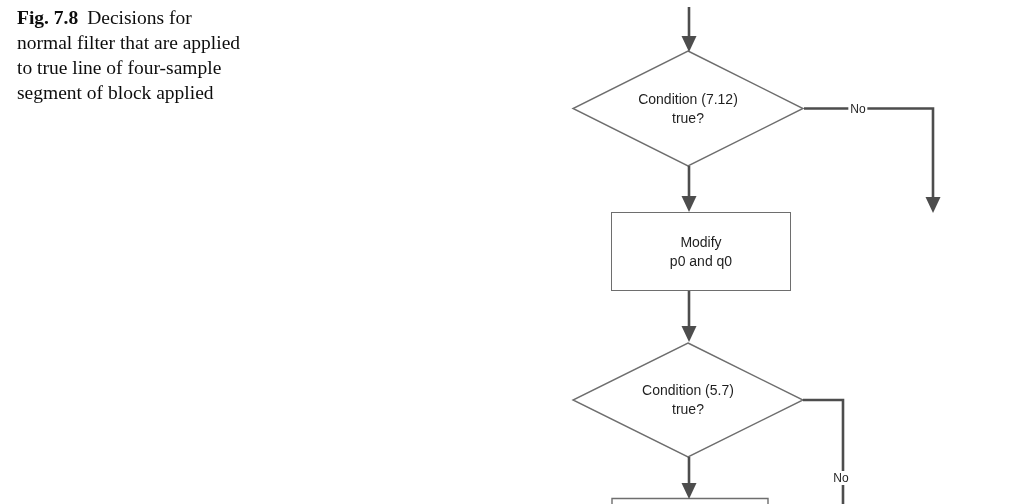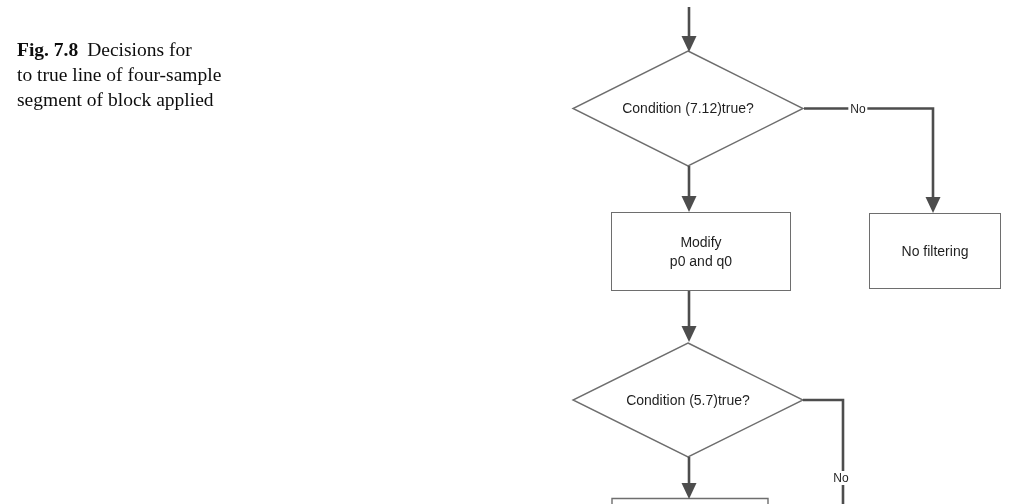--- a/index.html
+++ b/index.html
@@ -18,21 +18,20 @@
   }
   .caption{
     position:absolute;
     left:17px;
     top:5px;
     width:300px;
     font-family:"Liberation Serif", serif;
     font-size:19.5px;
     line-height:25px;
     color:#0d0d0d;
-    margin-top:32px;
   }
   .fig-label{
     font-weight:bold;
     margin-right:9px;
   }
   svg.chart{
     position:absolute;
     left:0;top:0;
   }
   .flow{
@@ -50,21 +49,21 @@
     stroke-width:1.4;
   }
   .shape-line{
     stroke:var(--border);
     stroke-width:1.4;
     fill:none;
   }
   .node-text{
     position:absolute;
     display:flex;
-    flex-direction:row;
+    flex-direction:column;
     justify-content:center;
     align-items:center;
     text-align:center;
     font-size:14px;
     line-height:19px;
     color:var(--text);
   }
   .box{
     position:absolute;
     box-sizing:border-box;
@@ -90,20 +89,21 @@
 </style>
 </head>
 <body>
 
 <div class="page">
 
   <div class="caption">
     <div>
       <span class="fig-label">Fig. 7.8</span><span>Decisions for</span>
     </div>
+    <div>normal filter that are applied</div>
     <div>to true line of four-sample</div>
     <div>segment of block applied</div>
   </div>
 
   <svg class="chart" width="1010" height="504" viewBox="0 0 1010 504">
 
     <polygon class="diamond" points="688,51 803,108.5 688,166 573,108.5"></polygon>
     <polygon class="diamond" points="688,343 803,400 688,457 573,400"></polygon>
 
     <path class="shape-line" d="M 612 504 V 498.5 H 768 V 504"></path>
@@ -134,20 +134,17 @@
   <div class="node-text" style="left:573px;top:343px;width:230px;height:114px">
     <div>Condition (5.7)</div>
     <div>true?</div>
   </div>
 
   <div class="box" style="left:611px;top:212px;width:180px;height:79px">
     <div>Modify</div>
     <div>p0 and q0</div>
   </div>
 
-  <div class="box" style="left:869px;top:213px;width:132px;height:76px">
-    <div>No filtering</div>
-  </div>
 
   <div class="no-label" style="left:858px;top:109px">No</div>
   <div class="no-label" style="left:841px;top:478px">No</div>
 
 </div>
 
 </body></html>

